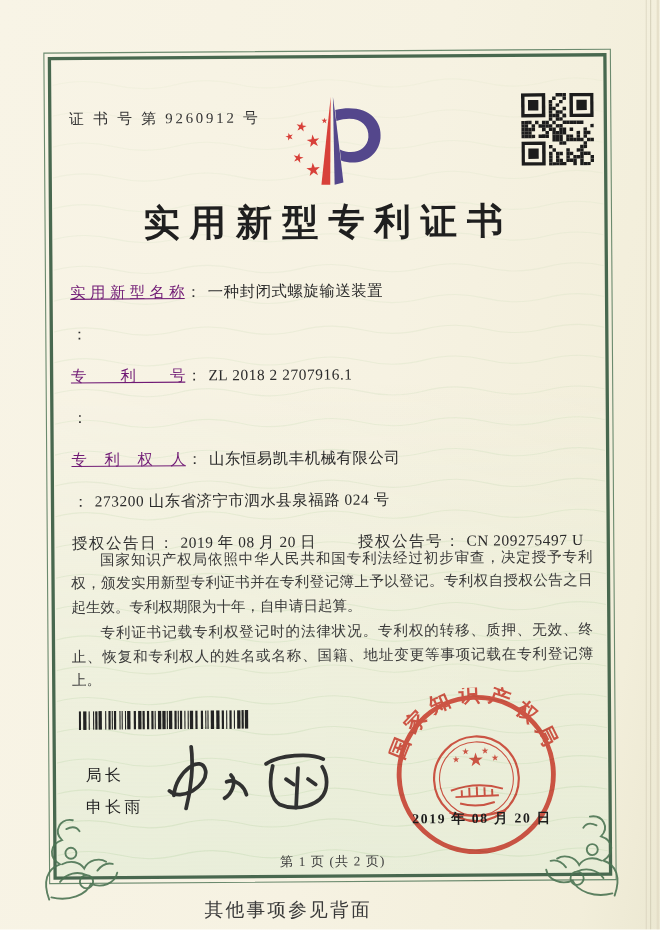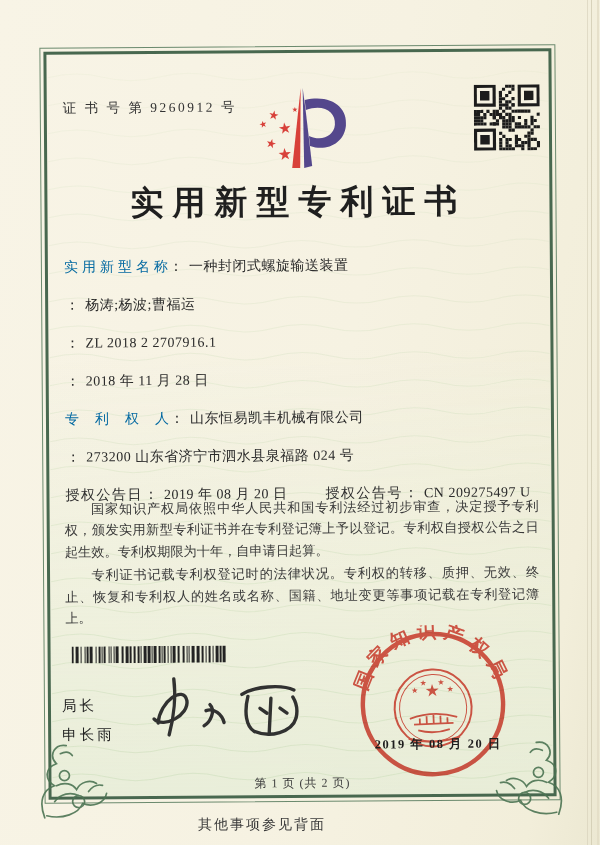--- a/index.html
+++ b/index.html
@@ -23,50 +23,50 @@
   .cert-no{position:absolute;left:23px;top:52px;z-index:2;font-size:13.5px;letter-spacing:2.5px;color:#333;}
 
   .logo{position:absolute;left:192px;top:36px;width:140px;height:92px;z-index:2;}
   .qr{position:absolute;left:434px;top:40px;width:66px;height:66px;z-index:2;}
 
   .title{position:absolute;left:0;top:134px;width:100%;text-align:center;z-index:2;
     font-size:33px;font-weight:600;letter-spacing:9px;color:#1f1f1f;}
 
   .fields{position:absolute;left:23px;top:209px;width:480px;z-index:2;font-size:14px;}
   .field-row{display:flex;margin-bottom:17px;line-height:21px;white-space:nowrap;}
-  .field-label{display:inline-block;width:104px;text-align:justify;text-align-last:justify;color:#0369a1;}
+  .field-label{display:inline-block;width:104px;text-align:justify;text-align-last:justify;color:#701a75;text-decoration:underline;}
   .field-colon{display:inline-block;margin:0 6px 0 1px;}
   .field-value{color:#2b2b2b;letter-spacing:.5px;}
   .grant-group2{margin-left:38px;display:flex;}
   .grant-label{white-space:nowrap;letter-spacing:1.5px;}
 
   .paragraphs{position:absolute;left:22px;top:451px;width:474px;z-index:2;
     font-size:13.2px;line-height:1.62;color:#3a3a3a;text-align:justify;}
   .paragraphs p{margin:0 0 2px 0;text-indent:2em;}
 
   .barcode{position:absolute;left:28px;top:599px;width:158px;height:17px;z-index:2;}
 
-  .officer{position:absolute;left:18px;top:644px;z-index:2;font-size:14.5px;
+  .officer{position:absolute;left:34px;top:644px;z-index:2;font-size:14.5px;
     letter-spacing:3px;line-height:2.0;color:#222;}
   .signature{position:absolute;left:92px;top:624px;width:180px;height:82px;z-index:2;}
 
   .seal{position:absolute;left:310px;top:580px;width:158px;height:158px;z-index:3;
     mix-blend-mode:multiply;opacity:.92;transform:rotate(-2deg);}
   .seal-date{position:absolute;left:314px;top:691px;width:160px;text-align:center;z-index:4;
     font-size:12.5px;letter-spacing:1.5px;color:#1d1d1d;font-weight:600;}
 
   .page-num{position:absolute;left:0;top:729px;width:100%;text-align:center;z-index:2;
     font-size:12px;letter-spacing:1px;color:#3c3c3c;}
 
   .ornament{position:absolute;z-index:2;opacity:.9;}
   .orn-left{left:-10px;bottom:-16px;width:88px;height:88px;}
   .orn-right{right:-8px;bottom:-16px;width:88px;height:88px;transform:scaleX(-1);}
 
   .back-note{position:absolute;left:0;top:816px;width:524px;text-align:center;z-index:2;
-    font-size:14px;letter-spacing:2px;color:#3a3a3a;}
+    font-size:17px;letter-spacing:2px;color:#3a3a3a;}
 </style>
 </head>
 <body>
 
 <div class="scan-edge"></div>
 <div class="scan-edge2"></div>
 
 <div class="certificate">
   <div class="frame-outer"></div>
   <div class="frame-inner"></div>
@@ -268,29 +268,28 @@
   <div class="title">实用新型专利证书</div>
 
   <div class="fields">
     <div class="field-row">
       <span class="field-label">实用新型名称</span>
         <span class="field-colon">：</span>
       <span class="field-value">一种封闭式螺旋输送装置</span>
     </div>
     <div class="field-row">
         <span class="field-colon">：</span>
-      <span class="field-value">杨涛;杨波;曹福运</span>
-    </div>
-    <div class="field-row">
+    </div>
+    <div class="field-row">
+      <span class="field-label">专利号</span>
         <span class="field-colon">：</span>
       <span class="field-value">ZL 2018 2 2707916.1</span>
     </div>
     <div class="field-row">
         <span class="field-colon">：</span>
-      <span class="field-value">2018 年 11 月 28 日</span>
     </div>
     <div class="field-row">
       <span class="field-label">专利权人</span>
         <span class="field-colon">：</span>
       <span class="field-value">山东恒易凯丰机械有限公司</span>
     </div>
     <div class="field-row">
         <span class="field-colon">：</span>
       <span class="field-value">273200 山东省济宁市泗水县泉福路 024 号</span>
     </div>

